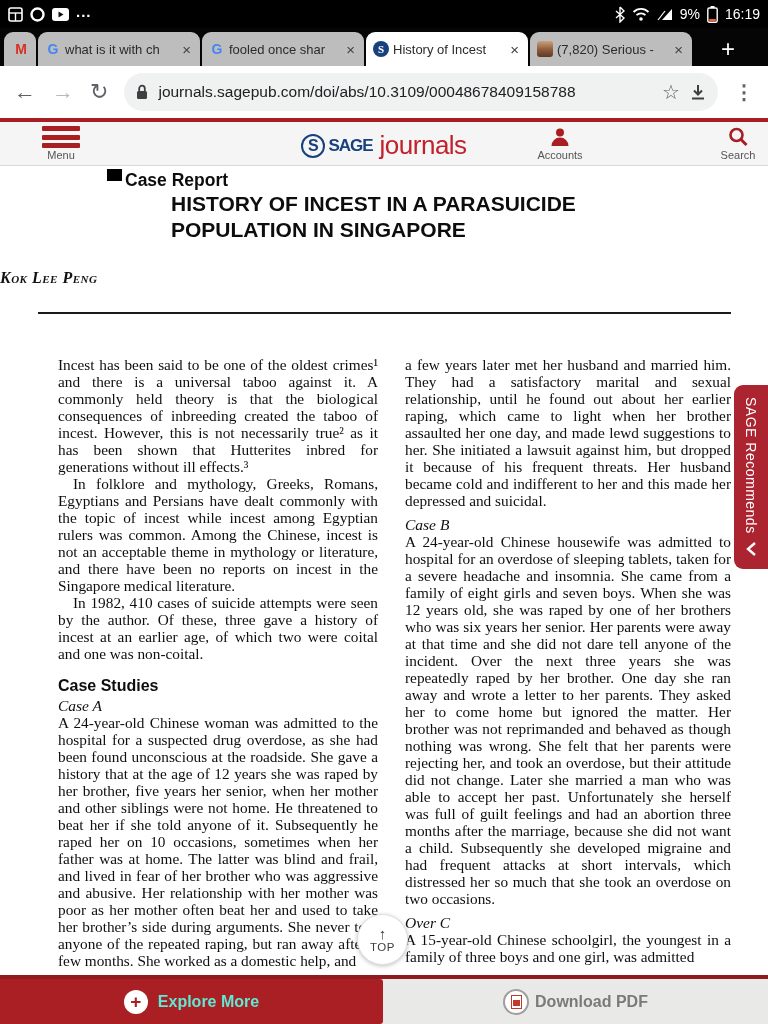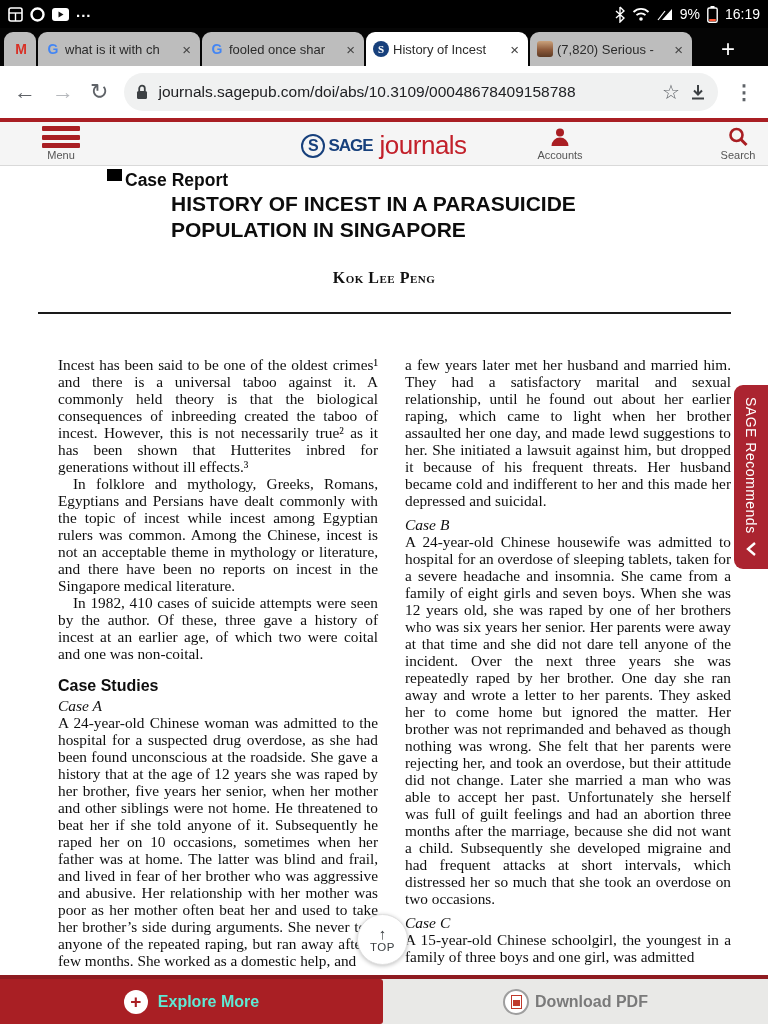--- a/index.html
+++ b/index.html
@@ -59,23 +59,23 @@
   .logo-s-circle { width:24px; height:24px; border:2.5px solid #17407c; border-radius:50%; color:#17407c;
     font-weight:bold; font-size:16px; display:flex; align-items:center; justify-content:center; margin-right:-4px; }
   .logo-sage { font-size:17px; font-weight:bold; color:#17407c; letter-spacing:-1px; }
   .logo-journals { font-size:26px; color:#c2202a; font-weight:400; letter-spacing:-0.5px; }
 
   
   .article { position:absolute; top:166px; left:0; width:768px; height:809px; background:#fff; overflow:hidden; }
   .scan-artifact { position:absolute; left:107px; top:3px; width:15px; height:12px; background:#000; }
   .kicker { position:absolute; left:125px; top:4px; font-size:17.5px; font-weight:bold; color:#0d0d0d; }
   .doc-title { position:absolute; left:125px; top:25px; font-size:21px; font-weight:bold; color:#0d0d0d; line-height:26px;margin-left:46px; }
-  .author { position:absolute; left:0; right:0; top:103px; text-align:center;
+  .author { position:absolute; left:0; right:0; top:103px; text-align:left;
     font-family:"Liberation Serif",serif; font-variant:small-caps; font-weight:600; font-size:16px;
-    letter-spacing:0.5px; color:#111; }
+    letter-spacing:0.5px; color:#111;font-style:italic; }
   .rule { position:absolute; left:38px; right:37px; top:146px; border-top:2px solid #1a1a1a; }
   .columns { position:absolute; left:38px; right:37px; top:190px; bottom:0; display:flex; gap:27px; overflow:hidden;
     font-family:"Liberation Serif",serif; color:#0e0e0e; }
   .col { text-align:justify; font-size:15.3px; line-height:17px; }
   .col-left { width:320px; flex:0 0 320px;margin-left:20px; }
   .col-right { flex:1; }
   .col p { margin:0; }
   .indent { text-indent:15px; }
   .sec-heading { font-family:"Liberation Sans",sans-serif; font-weight:bold; font-size:16px; margin-top:15px; margin-bottom:3px; }
   .case-heading { font-style:italic; font-size:15.5px; margin-top:7px; }
@@ -278,21 +278,21 @@
         <p class="indent">In folklore and mythology, Greeks, Romans, Egyptians and Persians have dealt commonly with the topic of incest while incest among Egyptian rulers was common. Among the Chinese, incest is not an acceptable theme in mythology or literature, and there have been no reports on incest in the Singapore medical literature.</p>
         <p class="indent">In 1982, 410 cases of suicide attempts were seen by the author. Of these, three gave a history of incest at an earlier age, of which two were coital and one was non-coital.</p>
         <div class="sec-heading">Case Studies</div>
         <div class="case-heading" style="margin-top:0;">Case A</div>
         <p>A 24-year-old Chinese woman was admitted to the hospital for a suspected drug overdose, as she had been found unconscious at the roadside. She gave a history that at the age of 12 years she was raped by her brother, five years her senior, when her mother and other siblings were not home. He threatened to beat her if she told anyone of it. Subsequently he raped her on 10 occasions, sometimes when her father was at home. The latter was blind and frail, and lived in fear of her brother who was aggressive and abusive. Her relationship with her mother was poor as her mother often beat her and used to take her brother’s side during arguments. She never told anyone of the repeated raping, but ran away after a few months. She worked as a domestic help, and</p>
       </div>
       <div class="col col-right">
         <p>a few years later met her husband and married him. They had a satisfactory marital and sexual relationship, until he found out about her earlier raping, which came to light when her brother assaulted her one day, and made lewd suggestions to her. She initiated a lawsuit against him, but dropped it because of his frequent threats. Her husband became cold and indifferent to her and this made her depressed and suicidal.</p>
         <div class="case-heading">Case B</div>
         <p>A 24-year-old Chinese housewife was admitted to hospital for an overdose of sleeping tablets, taken for a severe headache and insomnia. She came from a family of eight girls and seven boys. When she was 12 years old, she was raped by one of her brothers who was six years her senior. Her parents were away at that time and she did not dare tell anyone of the incident. Over the next three years she was repeatedly raped by her brother. One day she ran away and wrote a letter to her parents. They asked her to come home but ignored the matter. Her brother was not reprimanded and behaved as though nothing was wrong. She felt that her parents were rejecting her, and took an overdose, but their attitude did not change. Later she married a man who was able to accept her past. Unfortunately she herself was full of guilt feelings and had an abortion three months after the marriage, because she did not want a child. Subsequently she developed migraine and had frequent attacks at short intervals, which distressed her so much that she took an overdose on two occasions.</p>
-        <div class="case-heading">Case C</div>
+        <div class="case-heading">Over C</div>
         <p>A 15-year-old Chinese schoolgirl, the youngest in a family of three boys and one girl, was admitted</p>
       </div>
     </div>
 
     <div class="recommends">
       <span class="rec-label">SAGE Recommends</span>
       <span>
         <svg width="12" height="16" viewBox="0 0 12 16">
             <polyline points="10,2 3,8 10,14" fill="none" stroke="#fff" stroke-width="2.4"></polyline>
           </svg>

